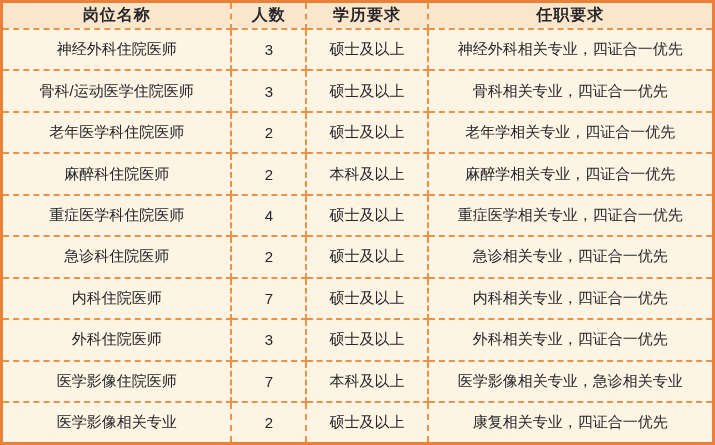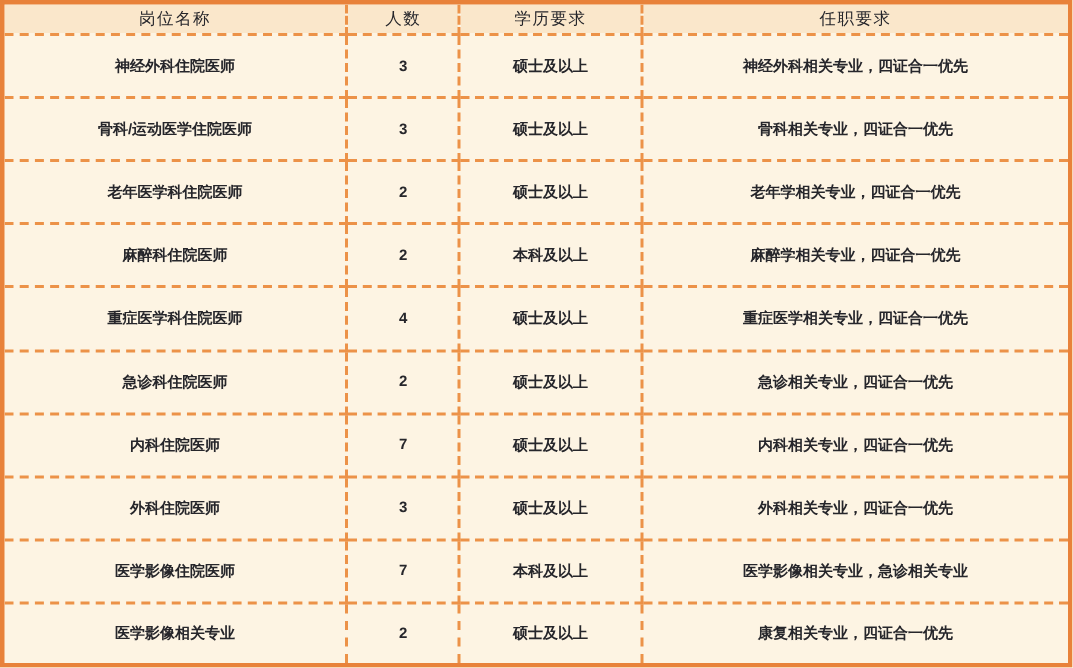--- a/index.html
+++ b/index.html
@@ -42,28 +42,28 @@
     text-align: center;
     vertical-align: middle;
     padding: 2px 4px;
     white-space: nowrap;
     overflow: hidden;
   }
   th:last-child, td:last-child { border-right: none; }
   tr:last-child td { border-bottom: none; }
   thead th {
     background: var(--header-bg);
-    font-size: 11px;
-    font-weight: 400;
+    font-size: 16px;
+    font-weight: 700;
     letter-spacing: 1px;
   }
   tbody td {
     background: var(--body-bg);
-    font-size: 10px;
-    font-weight: 700;
+    font-size: 15px;
+    font-weight: 400;
   }
 </style>
 </head>
 <body>
 
 <div class="table-wrap">
   <table>
     <colgroup>
       <col class="c-position">
       <col class="c-count">

